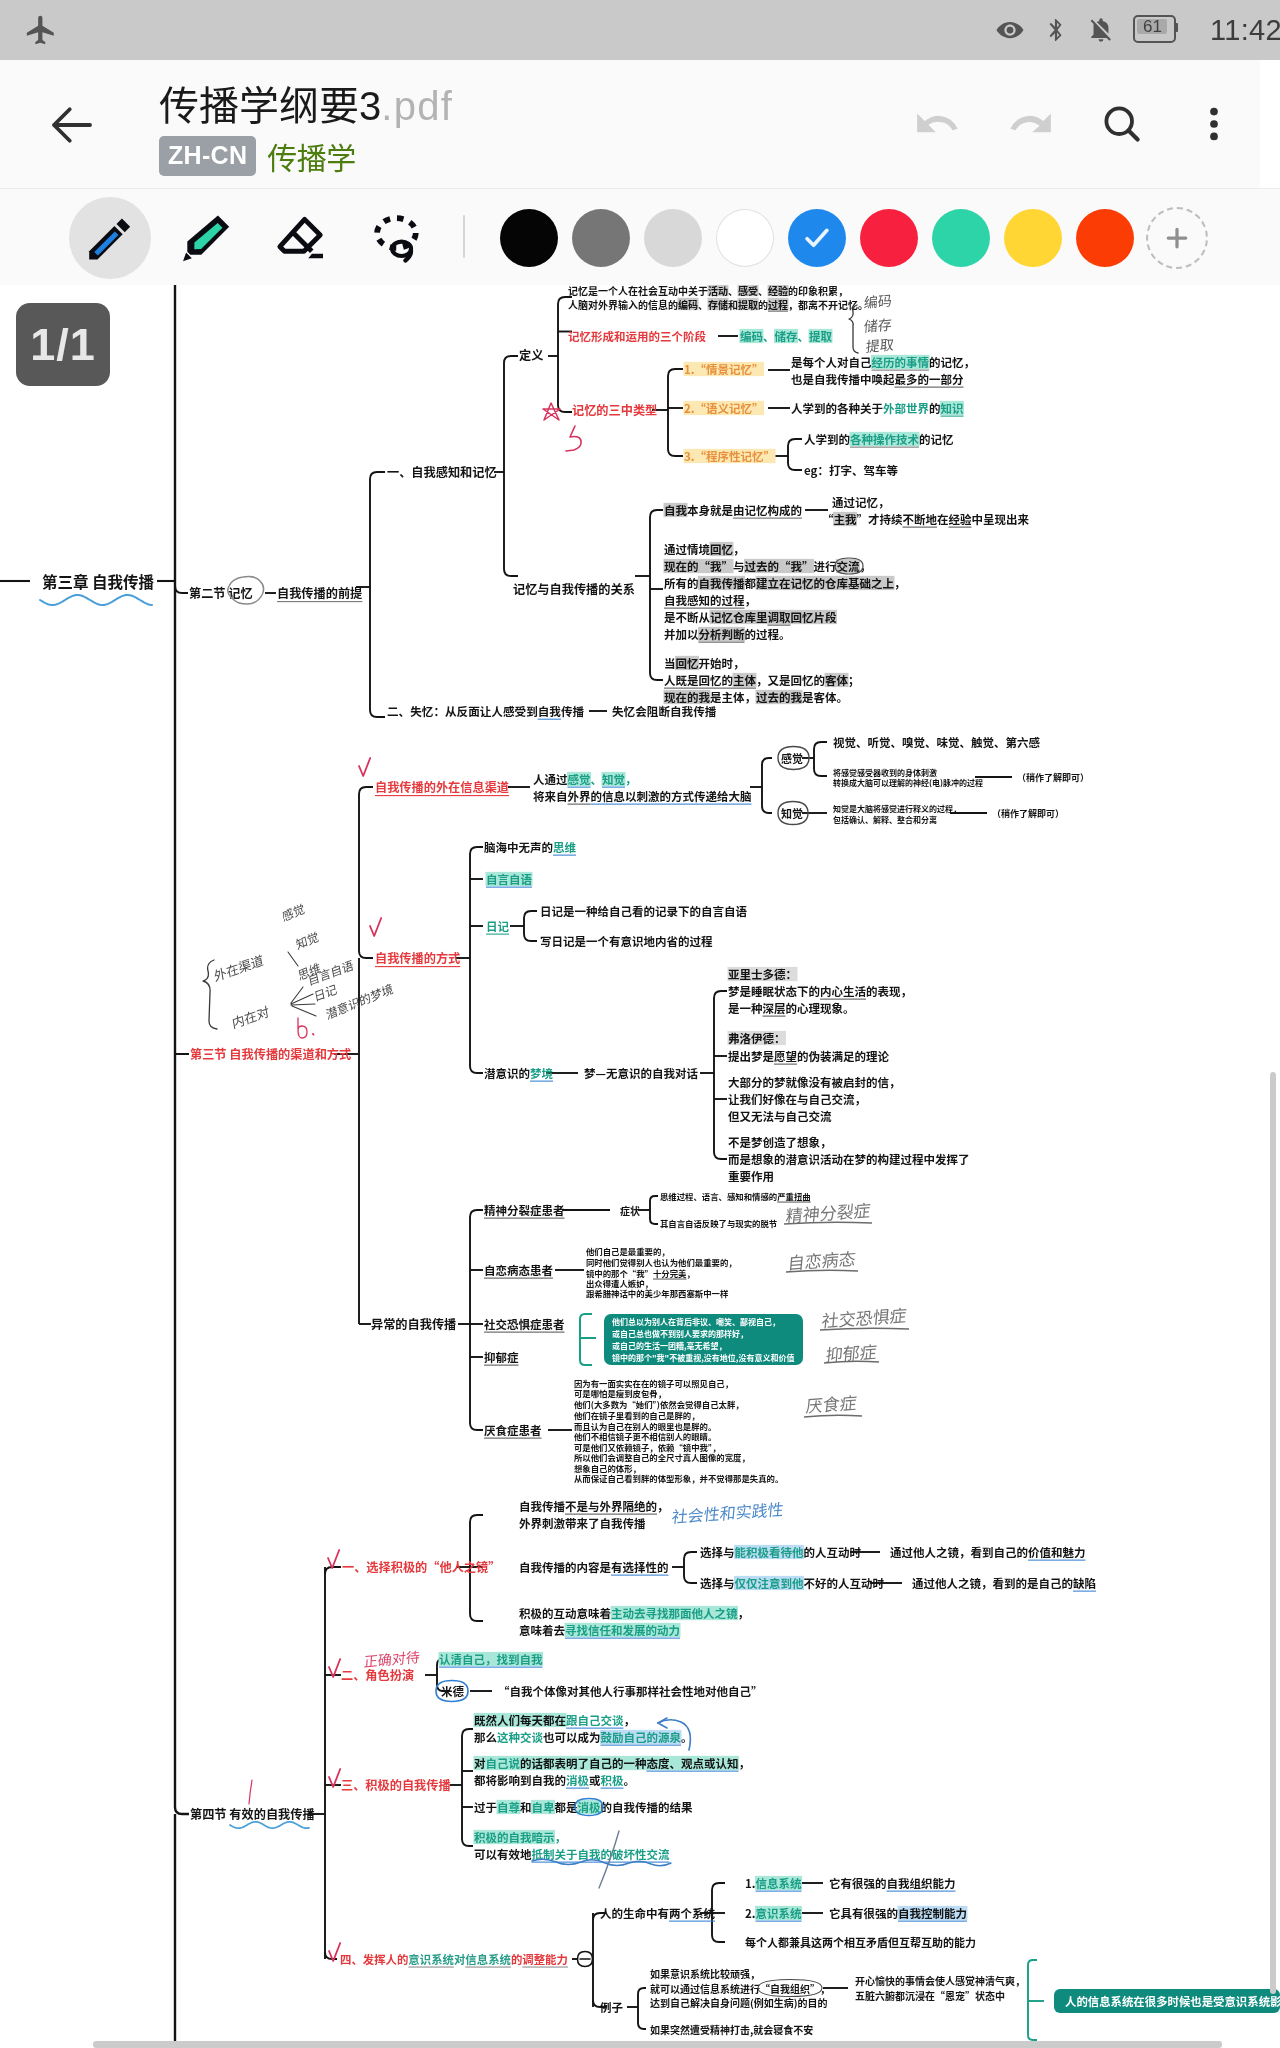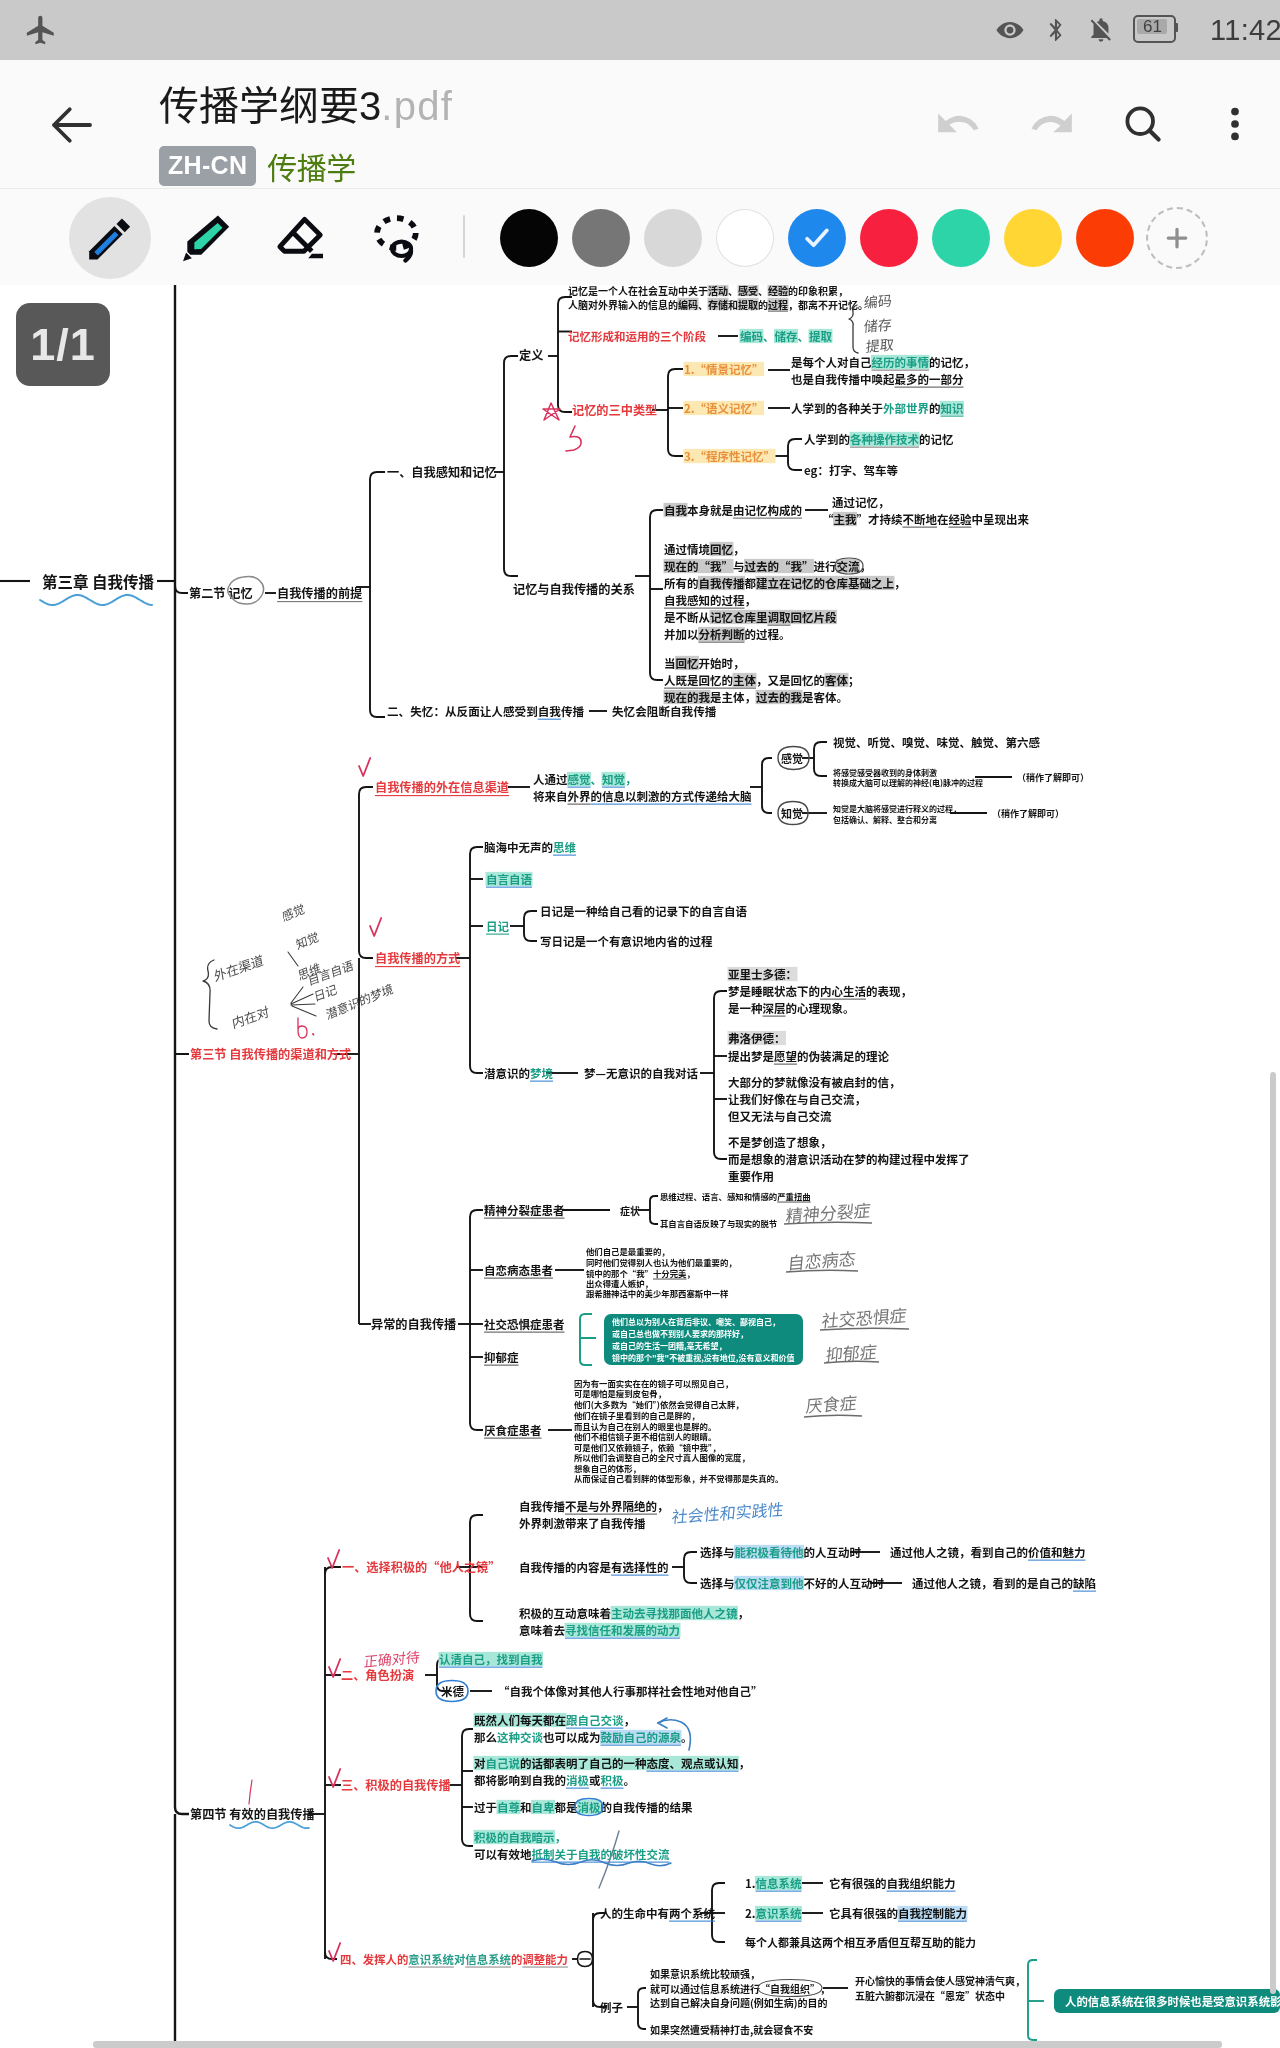--- a/index.html
+++ b/index.html
@@ -7,26 +7,26 @@
 #root{position:relative;width:1280px;height:2048px;overflow:hidden;}
 
 
 .statusbar{position:absolute;left:0;top:0;width:1280px;height:60px;background:#c9c9c9;}
 .sb-left{position:absolute;left:24px;top:0;height:60px;display:flex;align-items:center;}
 .sb-right{position:absolute;left:995px;top:0;height:60px;display:flex;align-items:center;gap:18px;}
 .sb-time{font-size:29px;color:#3d3d3d;letter-spacing:.3px;font-family:"Liberation Sans",sans-serif;margin-left:14px;white-space:nowrap;}
 .sb-ico{display:block;}
 
 
-.appbar{position:absolute;left:0;top:60px;width:1260px;height:128px;background:#fafafa;padding-left:21px;}
+.appbar{position:absolute;left:0;top:60px;width:1260px;height:128px;background:#fafafa;}
 .back-btn{position:absolute;left:45px;top:38px;width:54px;height:54px;}
 .title-wrap{position:absolute;left:159px;top:22px;}
 .title{font-size:40px;line-height:48px;color:#1a1a1a;font-weight:400;white-space:nowrap;}
 .title .ext{color:#b3b3b3;letter-spacing:1.3px;}
-.subtitle-row{display:flex;align-items:center;margin-top:14px;}
+.subtitle-row{display:flex;align-items:center;margin-top:4px;}
 .lang-chip{background:#9aa0a6;color:#fff;font-size:25px;font-weight:700;line-height:1;padding:7px 9px 8px;border-radius:5px;letter-spacing:.3px;font-family:"Liberation Sans",sans-serif;}
 .subtitle{font-size:30px;color:#4d7c0f;margin-left:11px;letter-spacing:-0.5px;}
 .ab-actions{position:absolute;right:0;top:0;height:128px;display:flex;align-items:center;}
 .ab-btn{width:92px;height:128px;display:flex;align-items:center;justify-content:center;}
 
 
 .toolbar{position:absolute;left:0;top:188px;width:1280px;height:97px;background:#fafafa;border-top:1px solid #ececec;}
 .tools{position:absolute;left:62px;top:0;height:97px;display:flex;align-items:center;}
 .tool{width:96px;height:97px;display:flex;align-items:center;justify-content:center;position:relative;}
 .tool.sel::before{content:"";position:absolute;left:50%;top:50%;transform:translate(-50%,-50%);width:82px;height:82px;border-radius:50%;background:#e2e2e2;}

